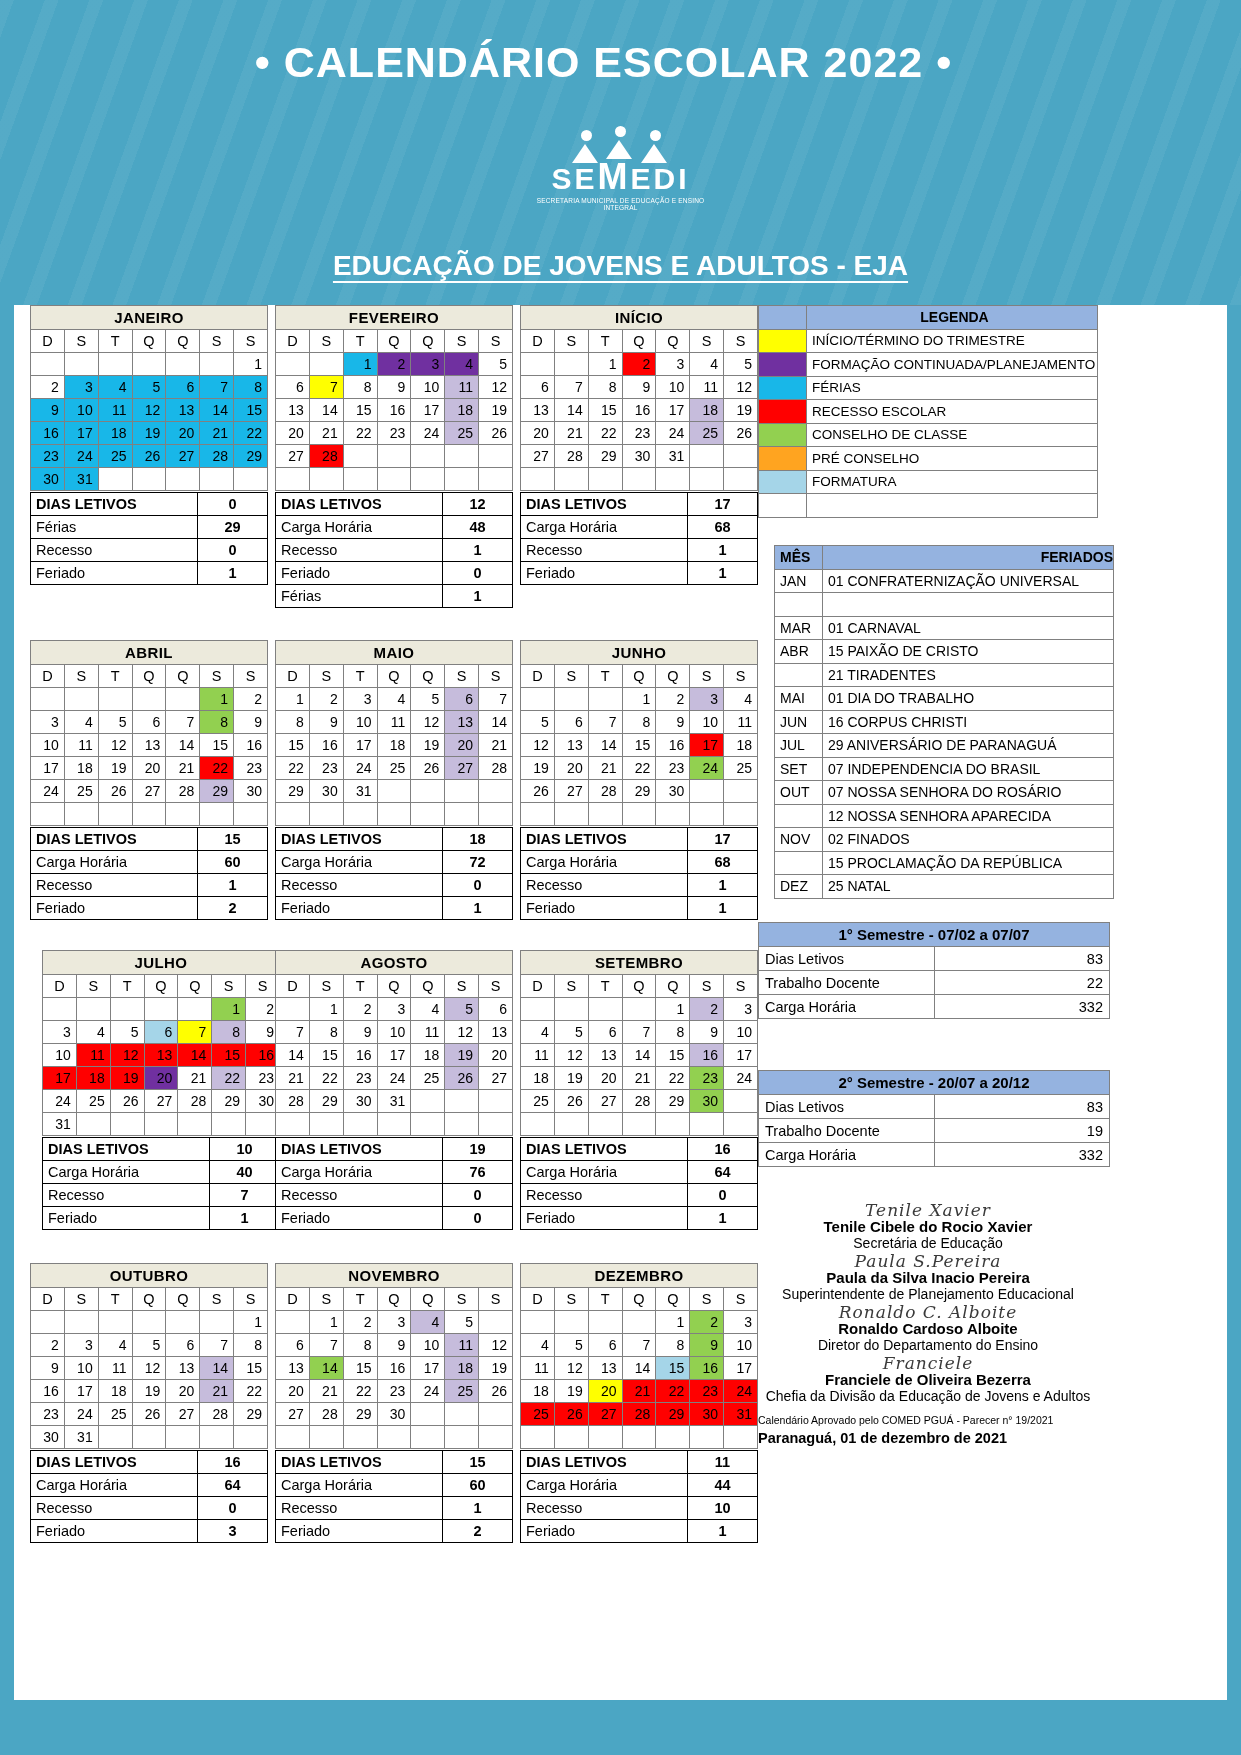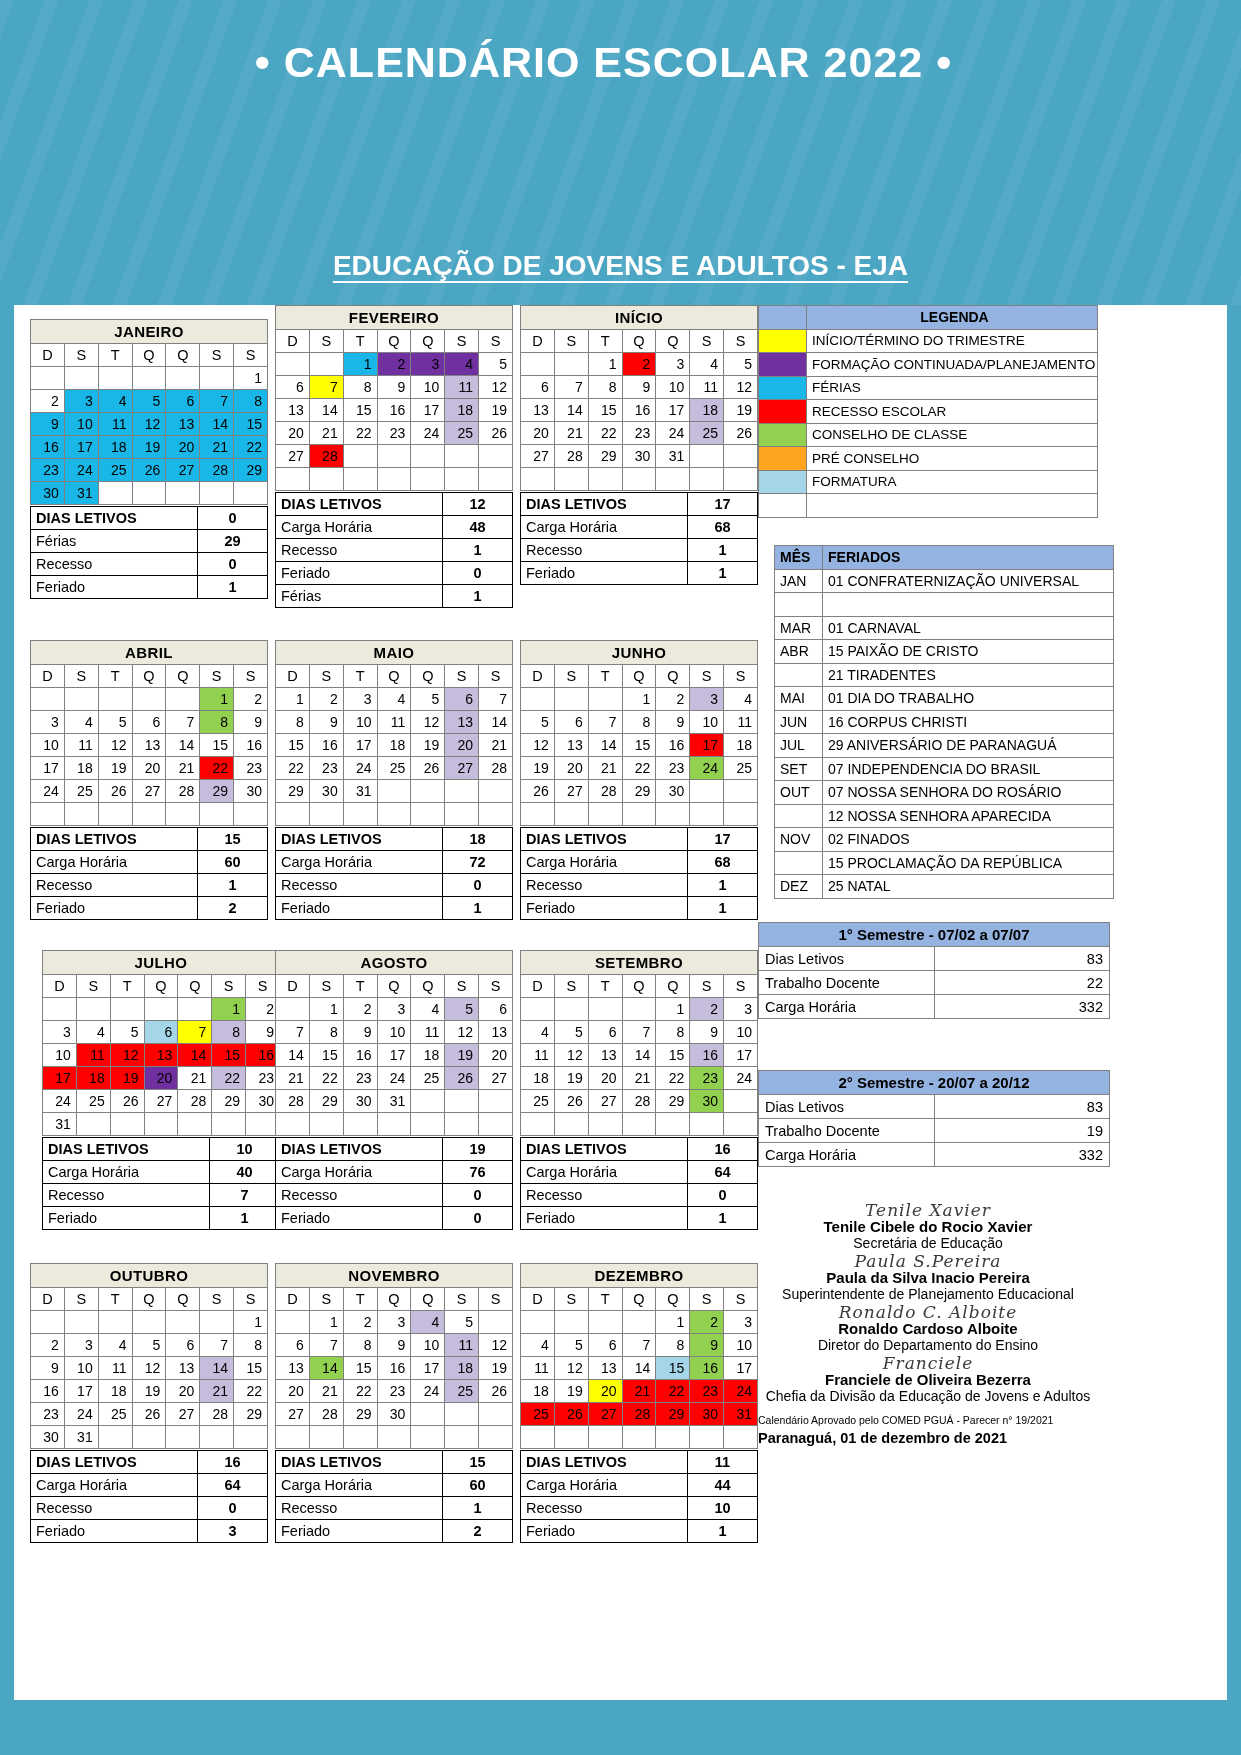--- a/index.html
+++ b/index.html
@@ -91,21 +91,21 @@
 
   
   table.legend{ border-collapse:collapse; table-layout:fixed; width:340px; }
   table.legend td{ border:1px solid #808080; height:23.5px; font-size:13.5px; padding:0 0 0 5px; background:#fff;}
   table.legend td.hd{ background:#95b3e0; font-weight:bold; text-align:center; font-size:14px;}
   table.legend td.hdsw{ background:#95b3e0; width:48px; }
   table.legend td.sw{ width:48px; padding:0; }
 
   table.fer{ border-collapse:collapse; table-layout:fixed; width:340px; }
   table.fer td{ border:1px solid #808080; height:23.5px; font-size:14px; padding:0 0 0 5px; background:#fff;}
-  table.fer td.hd{ background:#95b3e0; font-weight:bold; text-align:left;}
+  table.fer td.hd{ background:#95b3e0; font-weight:bold; text-align:right;}
   table.fer td.m{ width:48px; text-align:left; }
 
   table.sem{ border-collapse:collapse; table-layout:fixed; width:352px; }
   table.sem td{ border:1px solid #808080; height:24px; font-size:14.5px; padding:0 6px; background:#fff;}
   table.sem td.hd{ background:#95b3e0; font-weight:bold; text-align:center; font-size:15px;}
   table.sem td.v{ width:62px; text-align:right; }
 
   
   .sigbox{ position:absolute; width:340px; }
   .sig-line{ text-align:center; }
@@ -121,26 +121,40 @@
   .footerbar{ position:absolute; left:0; top:1700px; width:1241px; height:55px; background:#4ba6c4;}
   .sidebarL{ position:absolute; left:0; top:305px; width:14px; height:1400px; background:#4ba6c4;}
   .sidebarR{ position:absolute; right:0; top:305px; width:14px; height:1400px; background:#4ba6c4;}
 </style>
 </head>
 <body>
 
 <div class="banner">
   <div class="stripes"></div>
   <div class="banner-title">• CALENDÁRIO ESCOLAR 2022 •</div>
+  <div class="logo">
+    <div class="people">
+      <div class="p-head" style="left:14px;top:4px;"></div>
+      <div class="p-head" style="left:48px;top:0px;"></div>
+      <div class="p-head" style="left:83px;top:4px;"></div>
+      <div class="p-body" style="left:5px;top:18px;"></div>
+      <div class="p-body" style="left:39px;top:14px;"></div>
+      <div class="p-body" style="left:74px;top:18px;"></div>
+    </div>
+    <div class="logo-word">
+      <span>SE</span><span class="m">M</span><span>EDI</span>
+    </div>
+    <div class="logo-sub">SECRETARIA MUNICIPAL DE EDUCAÇÃO E ENSINO INTEGRAL</div>
+  </div>
   <div class="banner-sub">EDUCAÇÃO DE JOVENS E ADULTOS - EJA</div>
 </div>
 
 <div class="sheet">
   <div id="months-area">
-      <div class="mcol" style="left: 30px; top: 14px;">
+      <div class="mcol" style="left: 30px; top: 0px;">
         <table class="mon">
           <tbody>
             <tr>
               <th class="mname" colspan="7">JANEIRO</th>
             </tr>
             <tr>
               <td class="dow">D</td>
               <td class="dow">S</td>
               <td class="dow">T</td>
               <td class="dow">Q</td>

